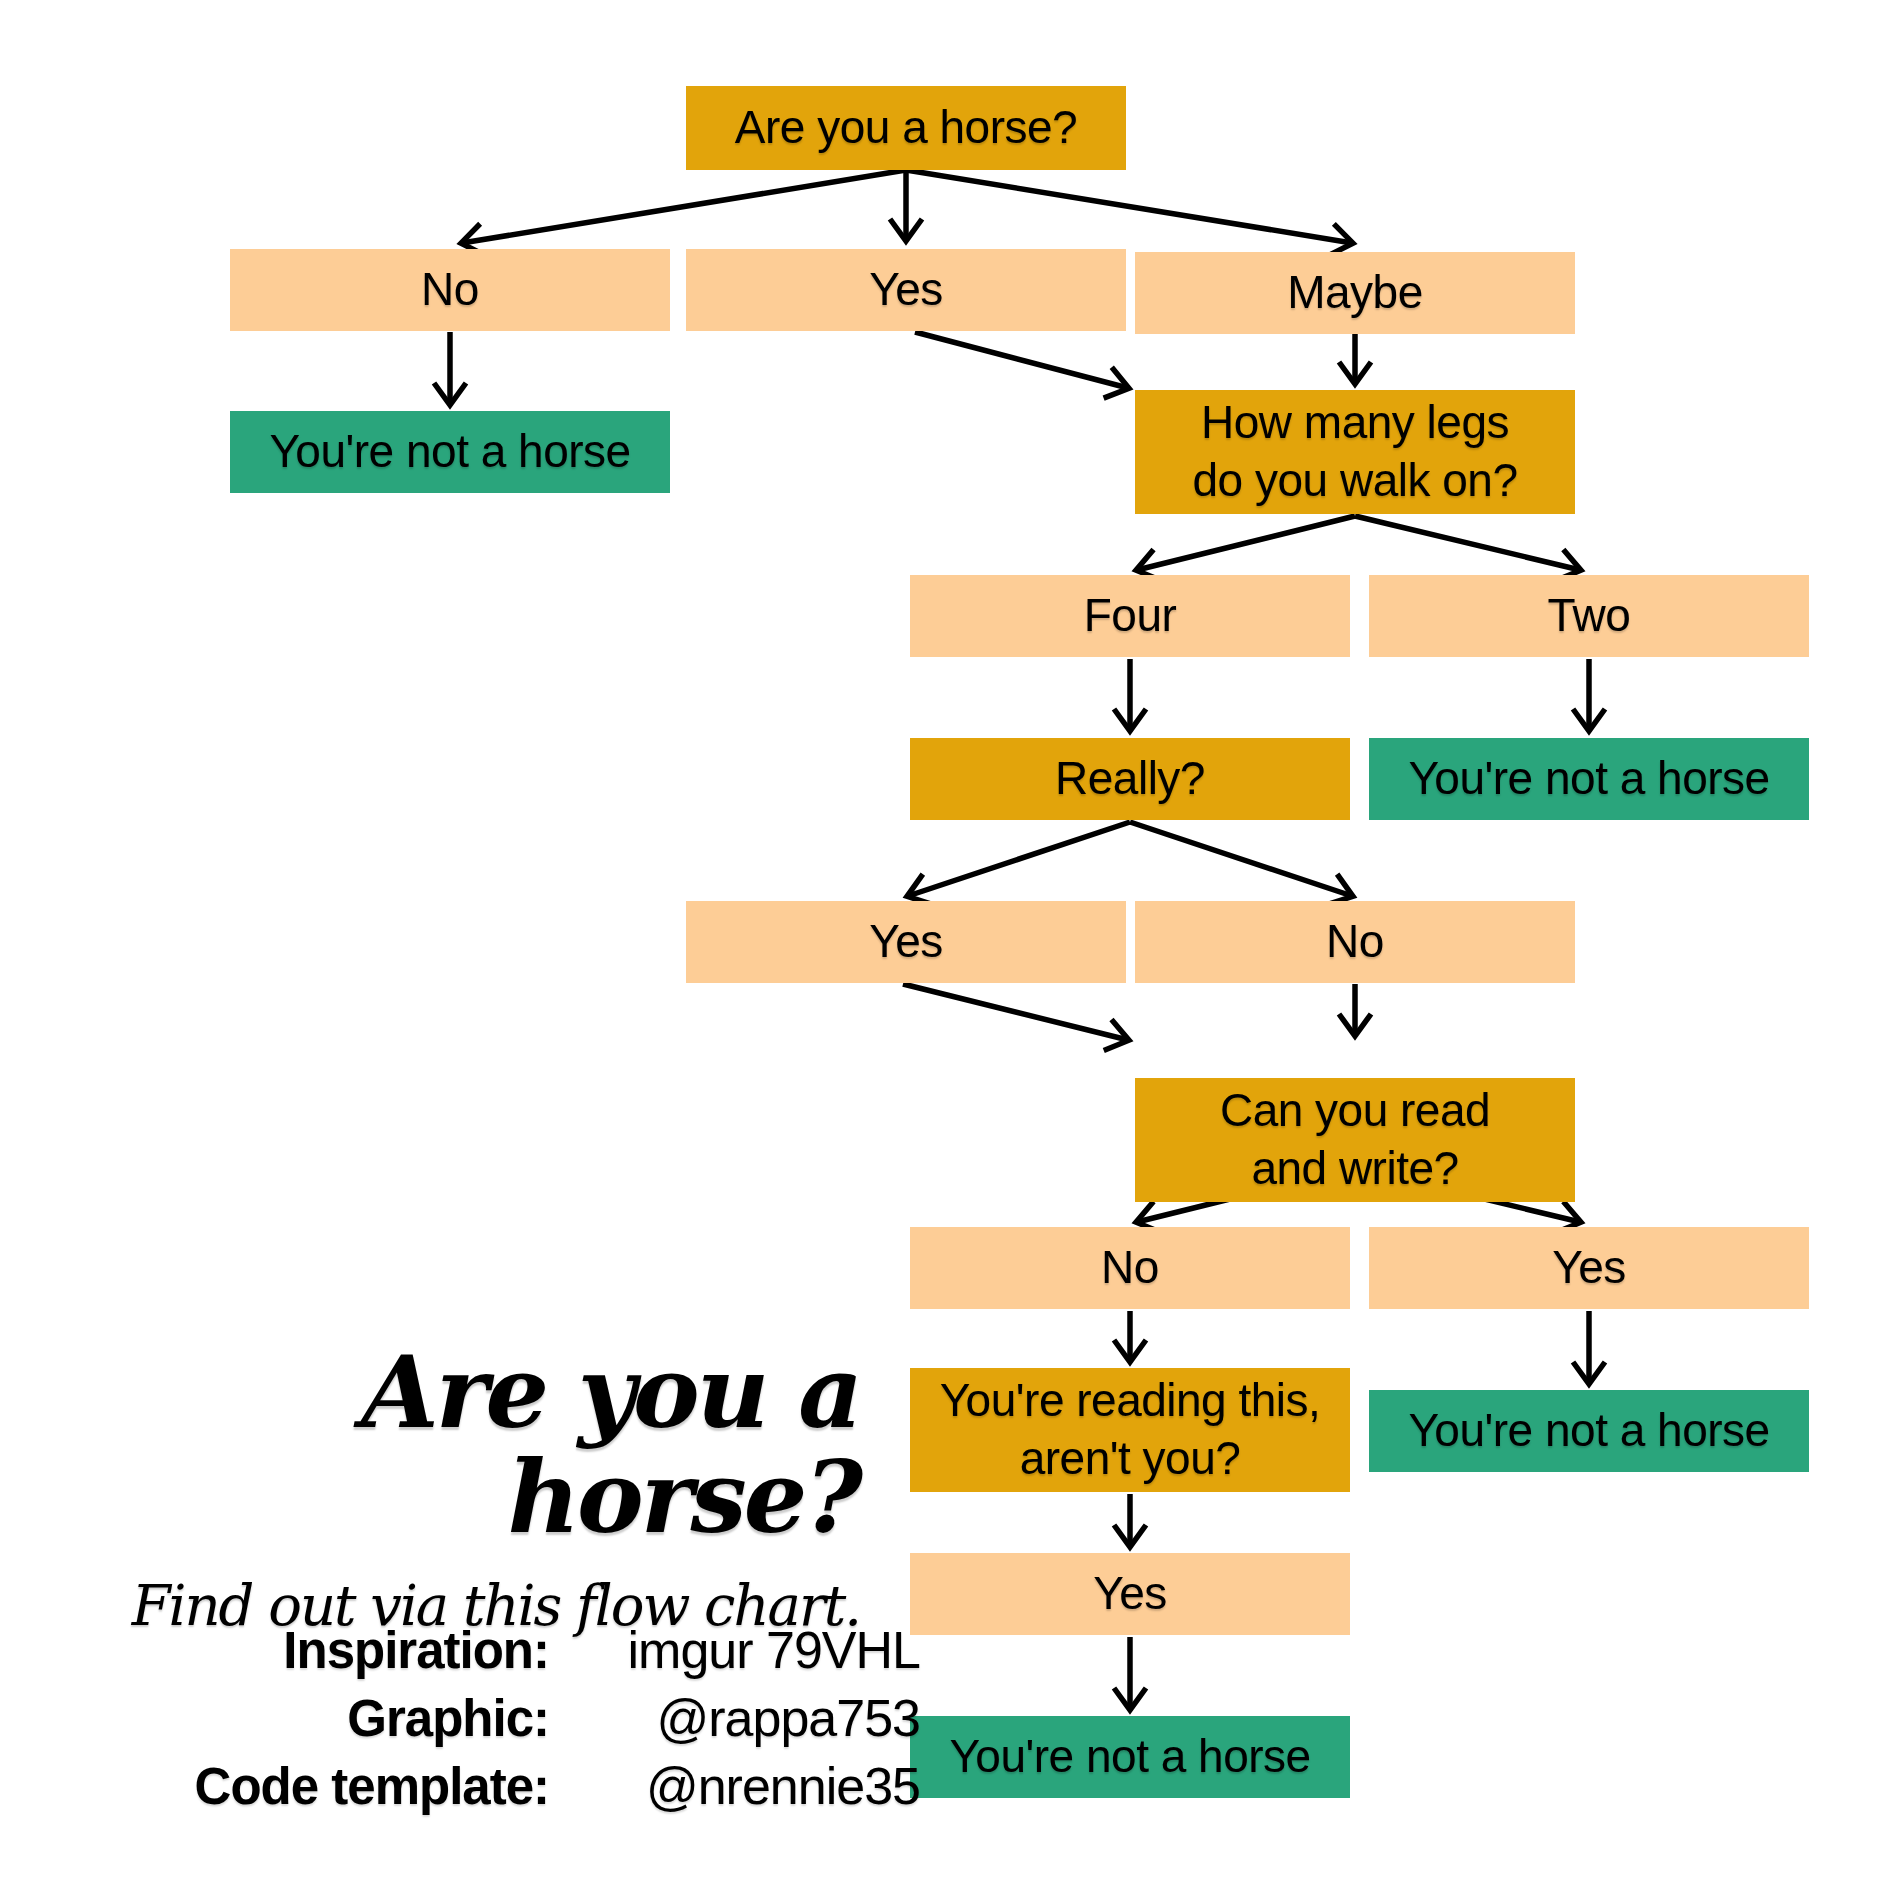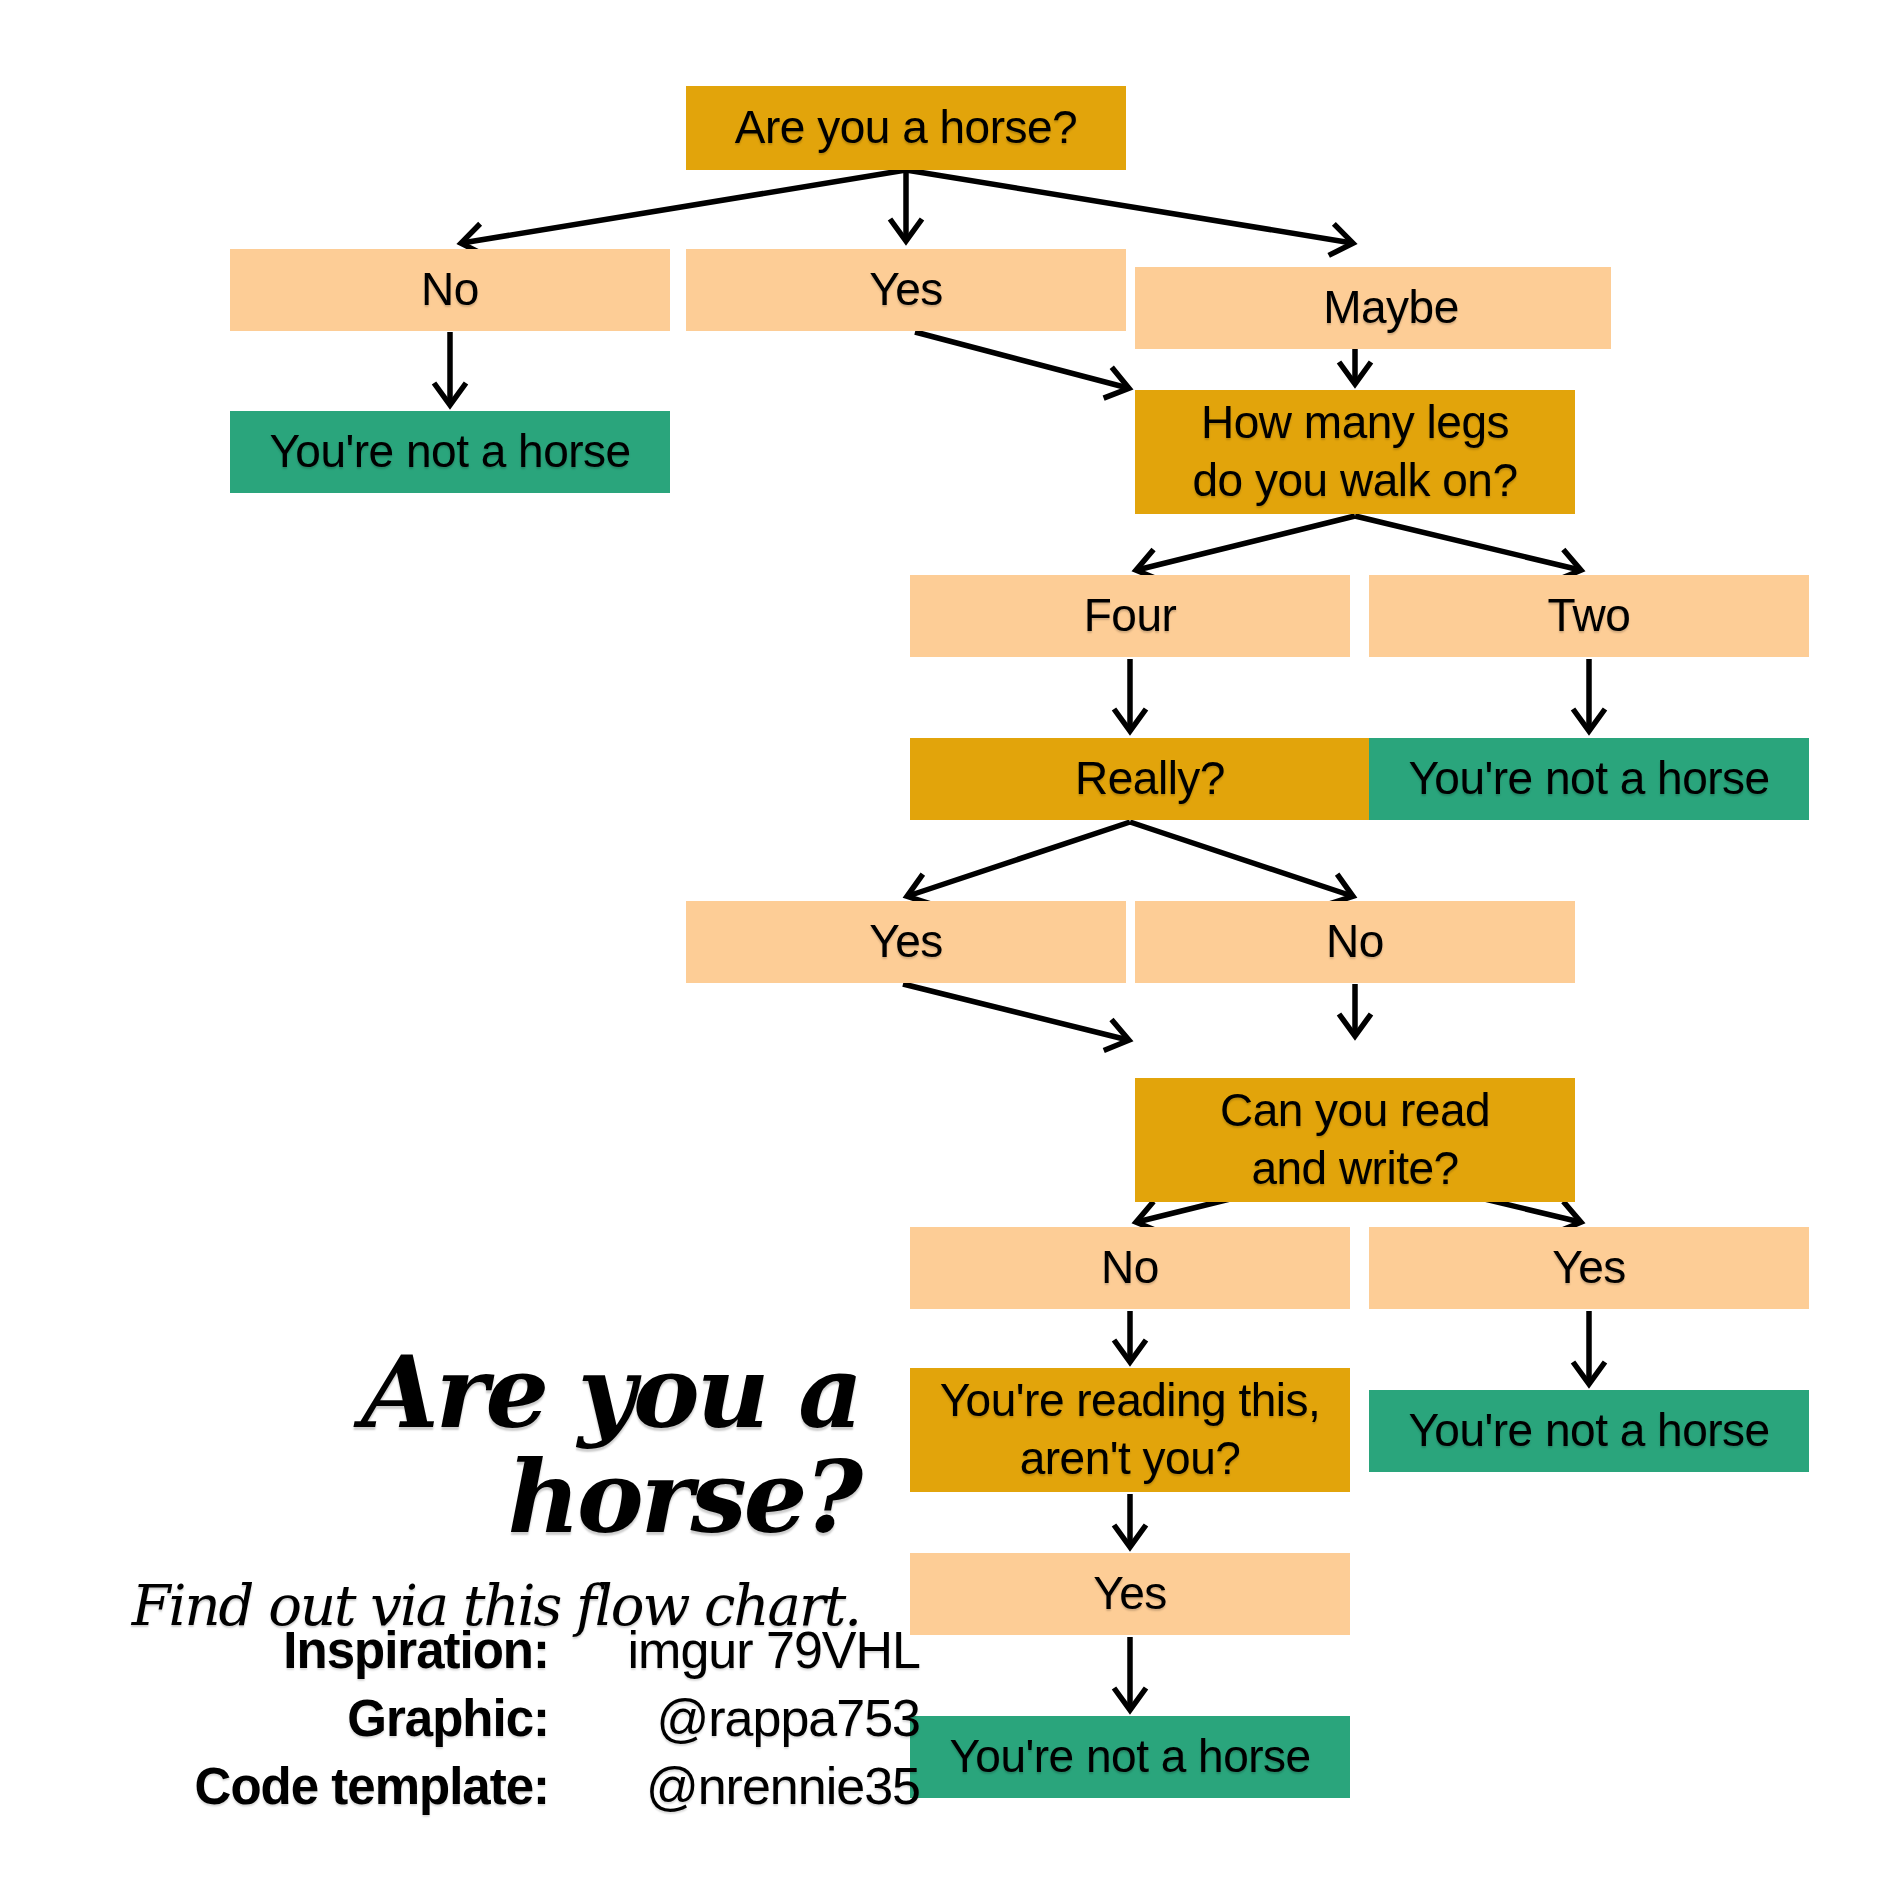--- a/index.html
+++ b/index.html
@@ -123,30 +123,30 @@
       <line x1="1589" y1="1311" x2="1589" y2="1383" marker-end="url(#chev)"></line>
       <line x1="1130" y1="1494" x2="1130" y2="1546" marker-end="url(#chev)"></line>
       <line x1="1130" y1="1637" x2="1130" y2="1709" marker-end="url(#chev)"></line>
     </g>
   </svg>
 
   <div class="node question" style="left:686px; top:86px; width:440px; height:84px;">Are you a horse?</div>
 
   <div class="node option" style="left:230px; top:249px; width:440px; height:82px;">No</div>
   <div class="node option" style="left:686px; top:249px; width:440px; height:82px;">Yes</div>
-  <div class="node option" style="left:1135px; top:267px; width:440px; height:82px;padding-left:36px;">Maybe</div>
+  <div class="node option" style="left:1135px; top:252px; width:440px; height:82px;">Maybe</div>
 
   <div class="node result" style="left:230px; top:411px; width:440px; height:82px;">You're not a horse</div>
   <div class="node question" style="left:1135px; top:390px; width:440px; height:124px;">How many legs
 do you walk on?</div>
 
   <div class="node option" style="left:1369px; top:575px; width:440px; height:82px;">Two</div>
   <div class="node option" style="left:910px; top:575px; width:440px; height:82px;">Four</div>
 
-  <div class="node question" style="left:910px; top:738px; width:440px; height:82px;padding-left:20px;">Really?</div>
+  <div class="node question" style="left:910px; top:738px; width:440px; height:82px;">Really?</div>
   <div class="node result" style="left:1369px; top:738px; width:440px; height:82px;">You're not a horse</div>
 
   <div class="node option" style="left:686px; top:901px; width:440px; height:82px;">Yes</div>
   <div class="node option" style="left:1135px; top:901px; width:440px; height:82px;">No</div>
 
   <div class="node question" style="left:1135px; top:1042px; width:440px; height:124px;margin-top:36px;">Can you read
 and write?</div>
 
   <div class="node option" style="left:910px; top:1227px; width:440px; height:82px;">No</div>
   <div class="node option" style="left:1369px; top:1227px; width:440px; height:82px;">Yes</div>

